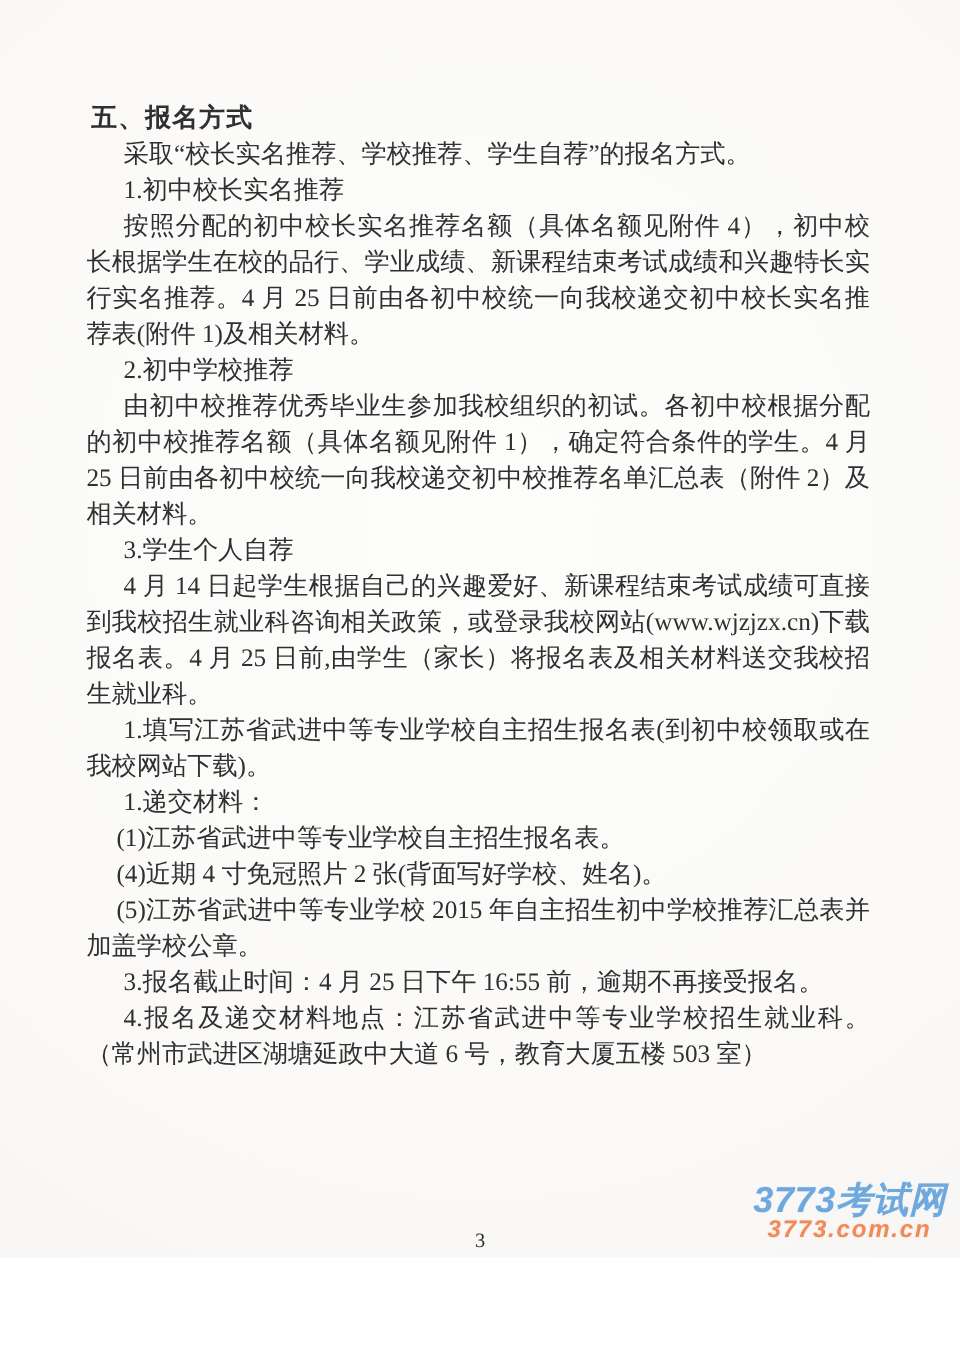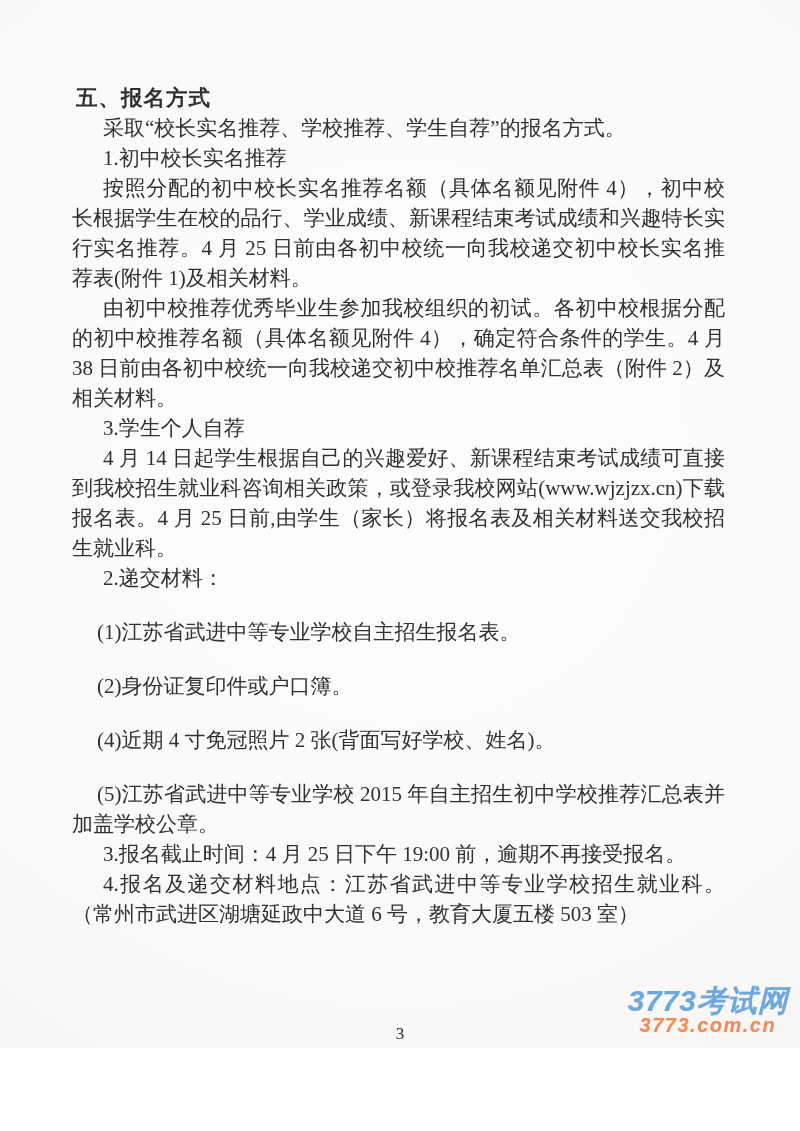--- a/index.html
+++ b/index.html
@@ -35,21 +35,20 @@
   }
   .hd.second {
     margin: 3px 0 4px 0;
   }
   .para {
     margin: 0;
     text-indent: 31px;
   }
   .para.paren {
     text-indent: 25px;
-    margin-top: 24px;
   }
   .page-number {
     position: absolute;
     top: 1019px;
     left: 0;
     width: 800px;
     text-align: center;
     font-size: 17px;
     line-height: 30px;
     color: #2c2c2c;
@@ -83,29 +82,30 @@
 </head>
 <body>
 
 <div class="page">
 
   <div class="content">
     <h2 class="hd">五、报名方式</h2>
     <p class="para">采取“校长实名推荐、学校推荐、学生自荐”的报名方式。</p>
     <p class="para">1.初中校长实名推荐</p>
     <p class="para">按照分配的初中校长实名推荐名额（具体名额见附件 4），初中校长根据学生在校的品行、学业成绩、新课程结束考试成绩和兴趣特长实行实名推荐。4 月 25 日前由各初中校统一向我校递交初中校长实名推荐表(附件 1)及相关材料。</p>
-    <p class="para">由初中校推荐优秀毕业生参加我校组织的初试。各初中校根据分配的初中校推荐名额（具体名额见附件 4），确定符合条件的学生。4 月 38 日前由各初中校统一向我校递交初中校推荐名单汇总表（附件 2）及相关材料。</p>
+    <p class="para">2.初中学校推荐</p>
+    <p class="para">由初中校推荐优秀毕业生参加我校组织的初试。各初中校根据分配的初中校推荐名额（具体名额见附件 1），确定符合条件的学生。4 月 25 日前由各初中校统一向我校递交初中校推荐名单汇总表（附件 2）及相关材料。</p>
     <p class="para">3.学生个人自荐</p>
     <p class="para">4 月 14 日起学生根据自己的兴趣爱好、新课程结束考试成绩可直接到我校招生就业科咨询相关政策，或登录我校网站(www.wjzjzx.cn)下载报名表。4 月 25 日前,由学生（家长）将报名表及相关材料送交我校招生就业科。</p>
-    <p class="para">2.递交材料：</p>
+    <p class="para">1.填写江苏省武进中等专业学校自主招生报名表(到初中校领取或在我校网站下载)。</p>
+    <p class="para">1.递交材料：</p>
     <p class="para paren">(1)江苏省武进中等专业学校自主招生报名表。</p>
-    <p class="para paren">(2)身份证复印件或户口簿。</p>
     <p class="para paren">(4)近期 4 寸免冠照片 2 张(背面写好学校、姓名)。</p>
     <p class="para paren">(5)江苏省武进中等专业学校 2015 年自主招生初中学校推荐汇总表并加盖学校公章。</p>
-    <p class="para">3.报名截止时间：4 月 25 日下午 19:00 前，逾期不再接受报名。</p>
+    <p class="para">3.报名截止时间：4 月 25 日下午 16:55 前，逾期不再接受报名。</p>
     <p class="para">4.报名及递交材料地点：江苏省武进中等专业学校招生就业科。（常州市武进区湖塘延政中大道 6 号，教育大厦五楼 503 室）</p>
   </div>
 
   <div class="page-number">3</div>
 
   <div class="watermark">
     <div class="wm-title" style="color: rgb(111, 168, 220);">3773考试网</div>
     <div class="wm-url" style="color: rgb(241, 138, 88);">3773.com.cn</div>
   </div>
 

